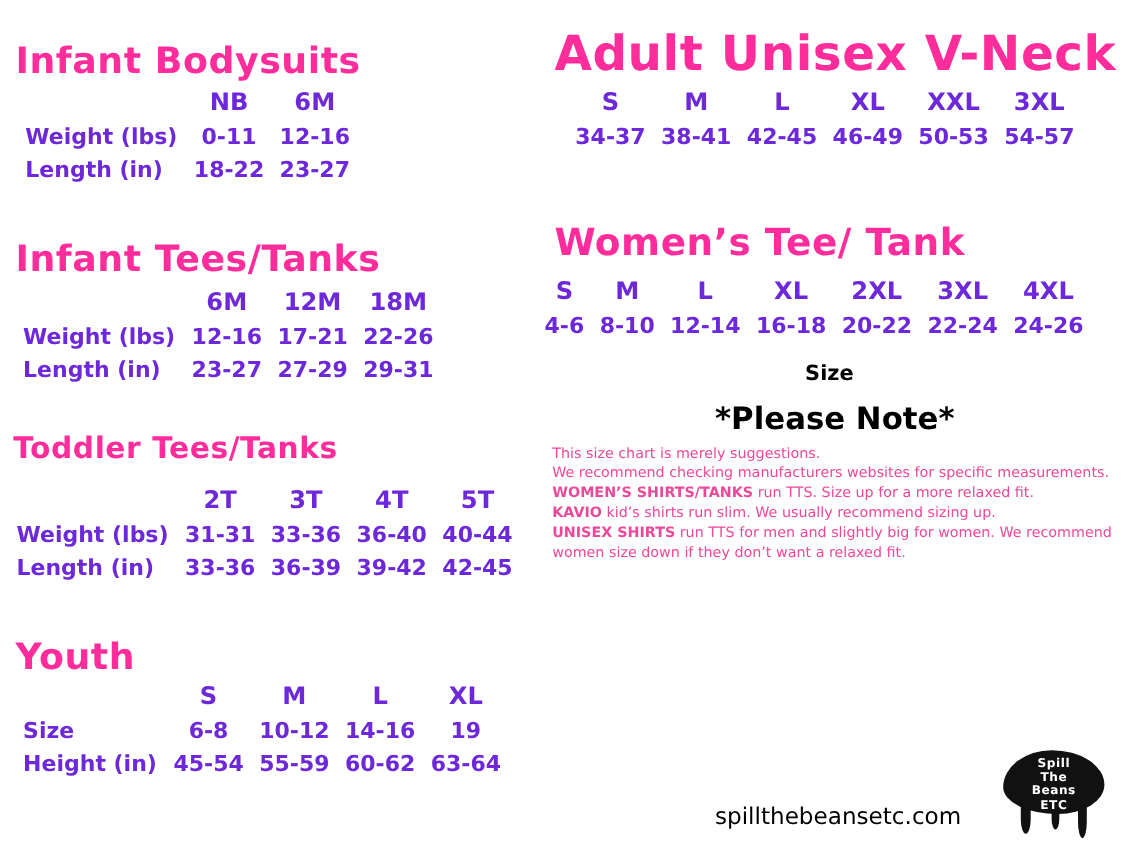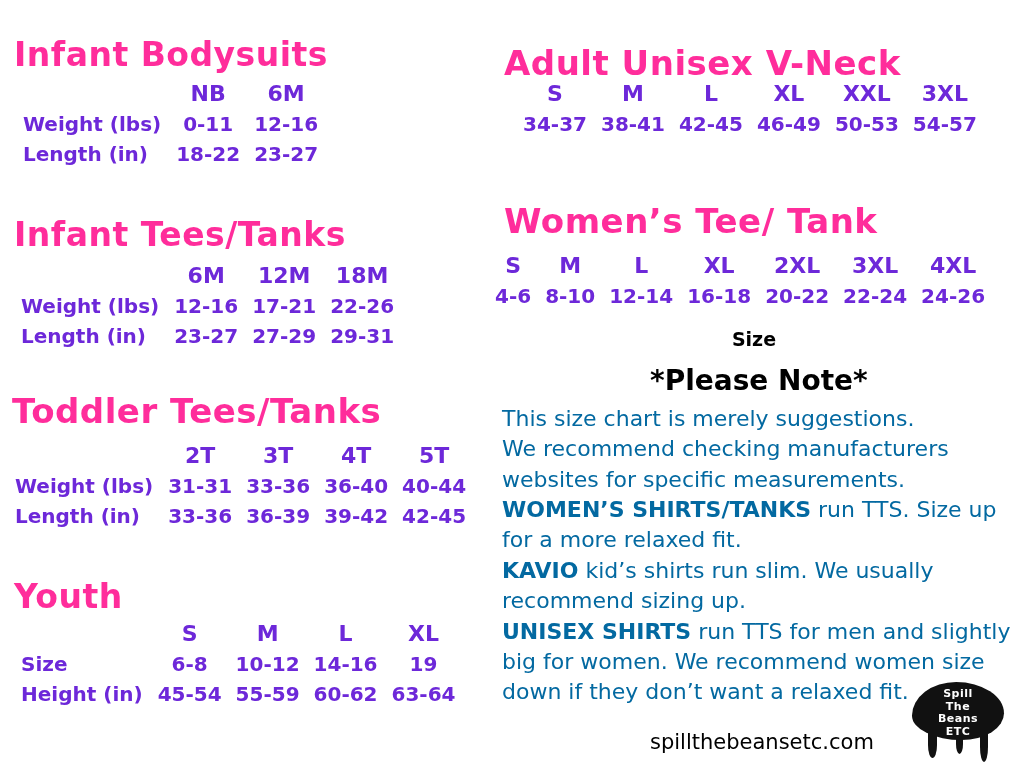--- a/index.html
+++ b/index.html
@@ -35,23 +35,23 @@
   }
   .section-title {
     color: #ff2d9b;
     font-weight: bold;
     letter-spacing: 0.5px;
     line-height: 1;
     white-space: nowrap;
   }
   .t-infant-body { position: absolute; left: 14px; top: 26px; font-size: 33px; }
   .t-infant-tees { position: absolute; left: 14px; top: 206px; font-size: 33px; }
-  .t-toddler    { position: absolute; left: 12px; top: 382px; font-size: 34px; }
+  .t-toddler    { position: absolute; left: 12px; top: 382px; font-size: 27px; }
   .t-youth      { position: absolute; left: 14px; top: 568px; font-size: 33px; }
-  .t-adult      { position: absolute; left: 20px; top: 34px; font-size: 34px; }
+  .t-adult      { position: absolute; left: 20px; top: 16px; font-size: 44px; }
   .t-women      { position: absolute; left: 20px; top: 192px; font-size: 34px; }
 
   table.chart {
     position: absolute;
     border-collapse: collapse;
     color: #6d28d9;
     font-size: 20px;
     font-weight: bold;
   }
   table.chart td, table.chart th {
@@ -95,23 +95,23 @@
     top: 352px;
     font-size: 28px;
     font-weight: bold;
     color: #000;
   }
   .note-block {
     position: absolute;
     left: 18px;
     top: 392px;
     width: 512px;
-    font-size: 22px;
+    font-size: 13px;
     line-height: 1.38;
-    color: #0369a1;
+    color: #ec4899;
   }
   .note-line { white-space: normal; }
   .note-line .strong { font-weight: bold; }
 
   .site-url {
     position: absolute;
     left: 166px;
     top: 718px;
     font-size: 21px;
     color: #000;

